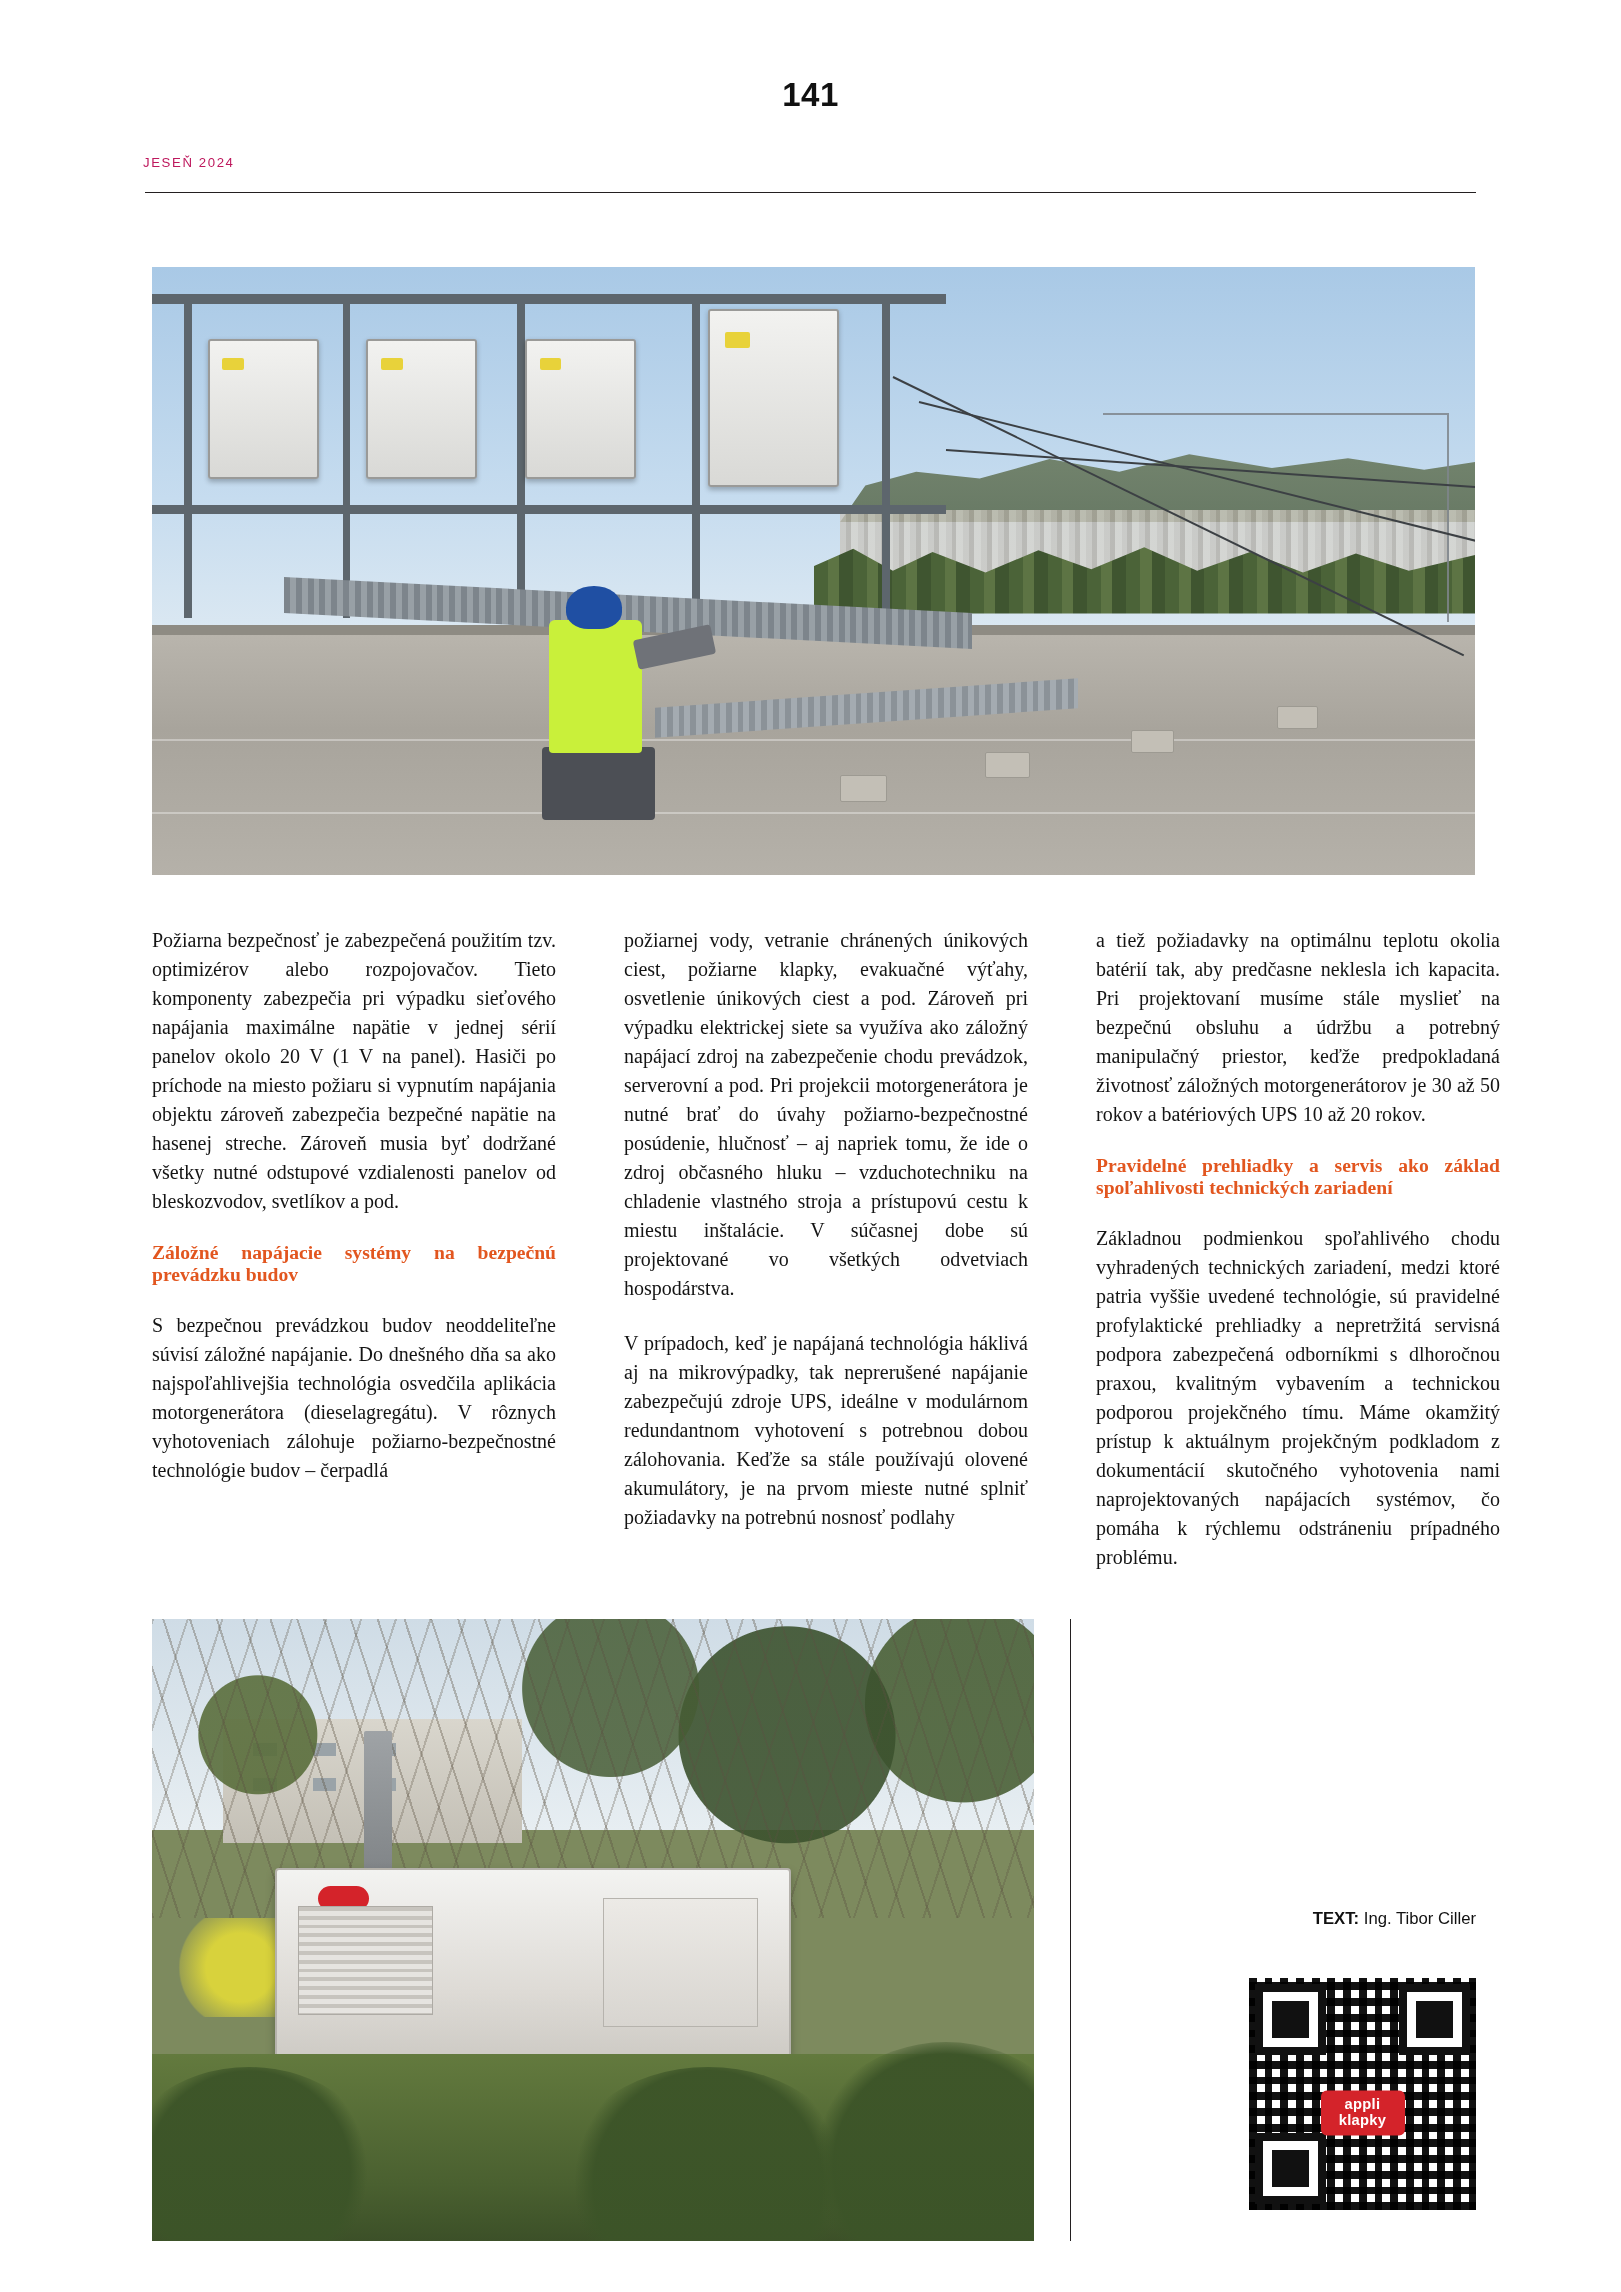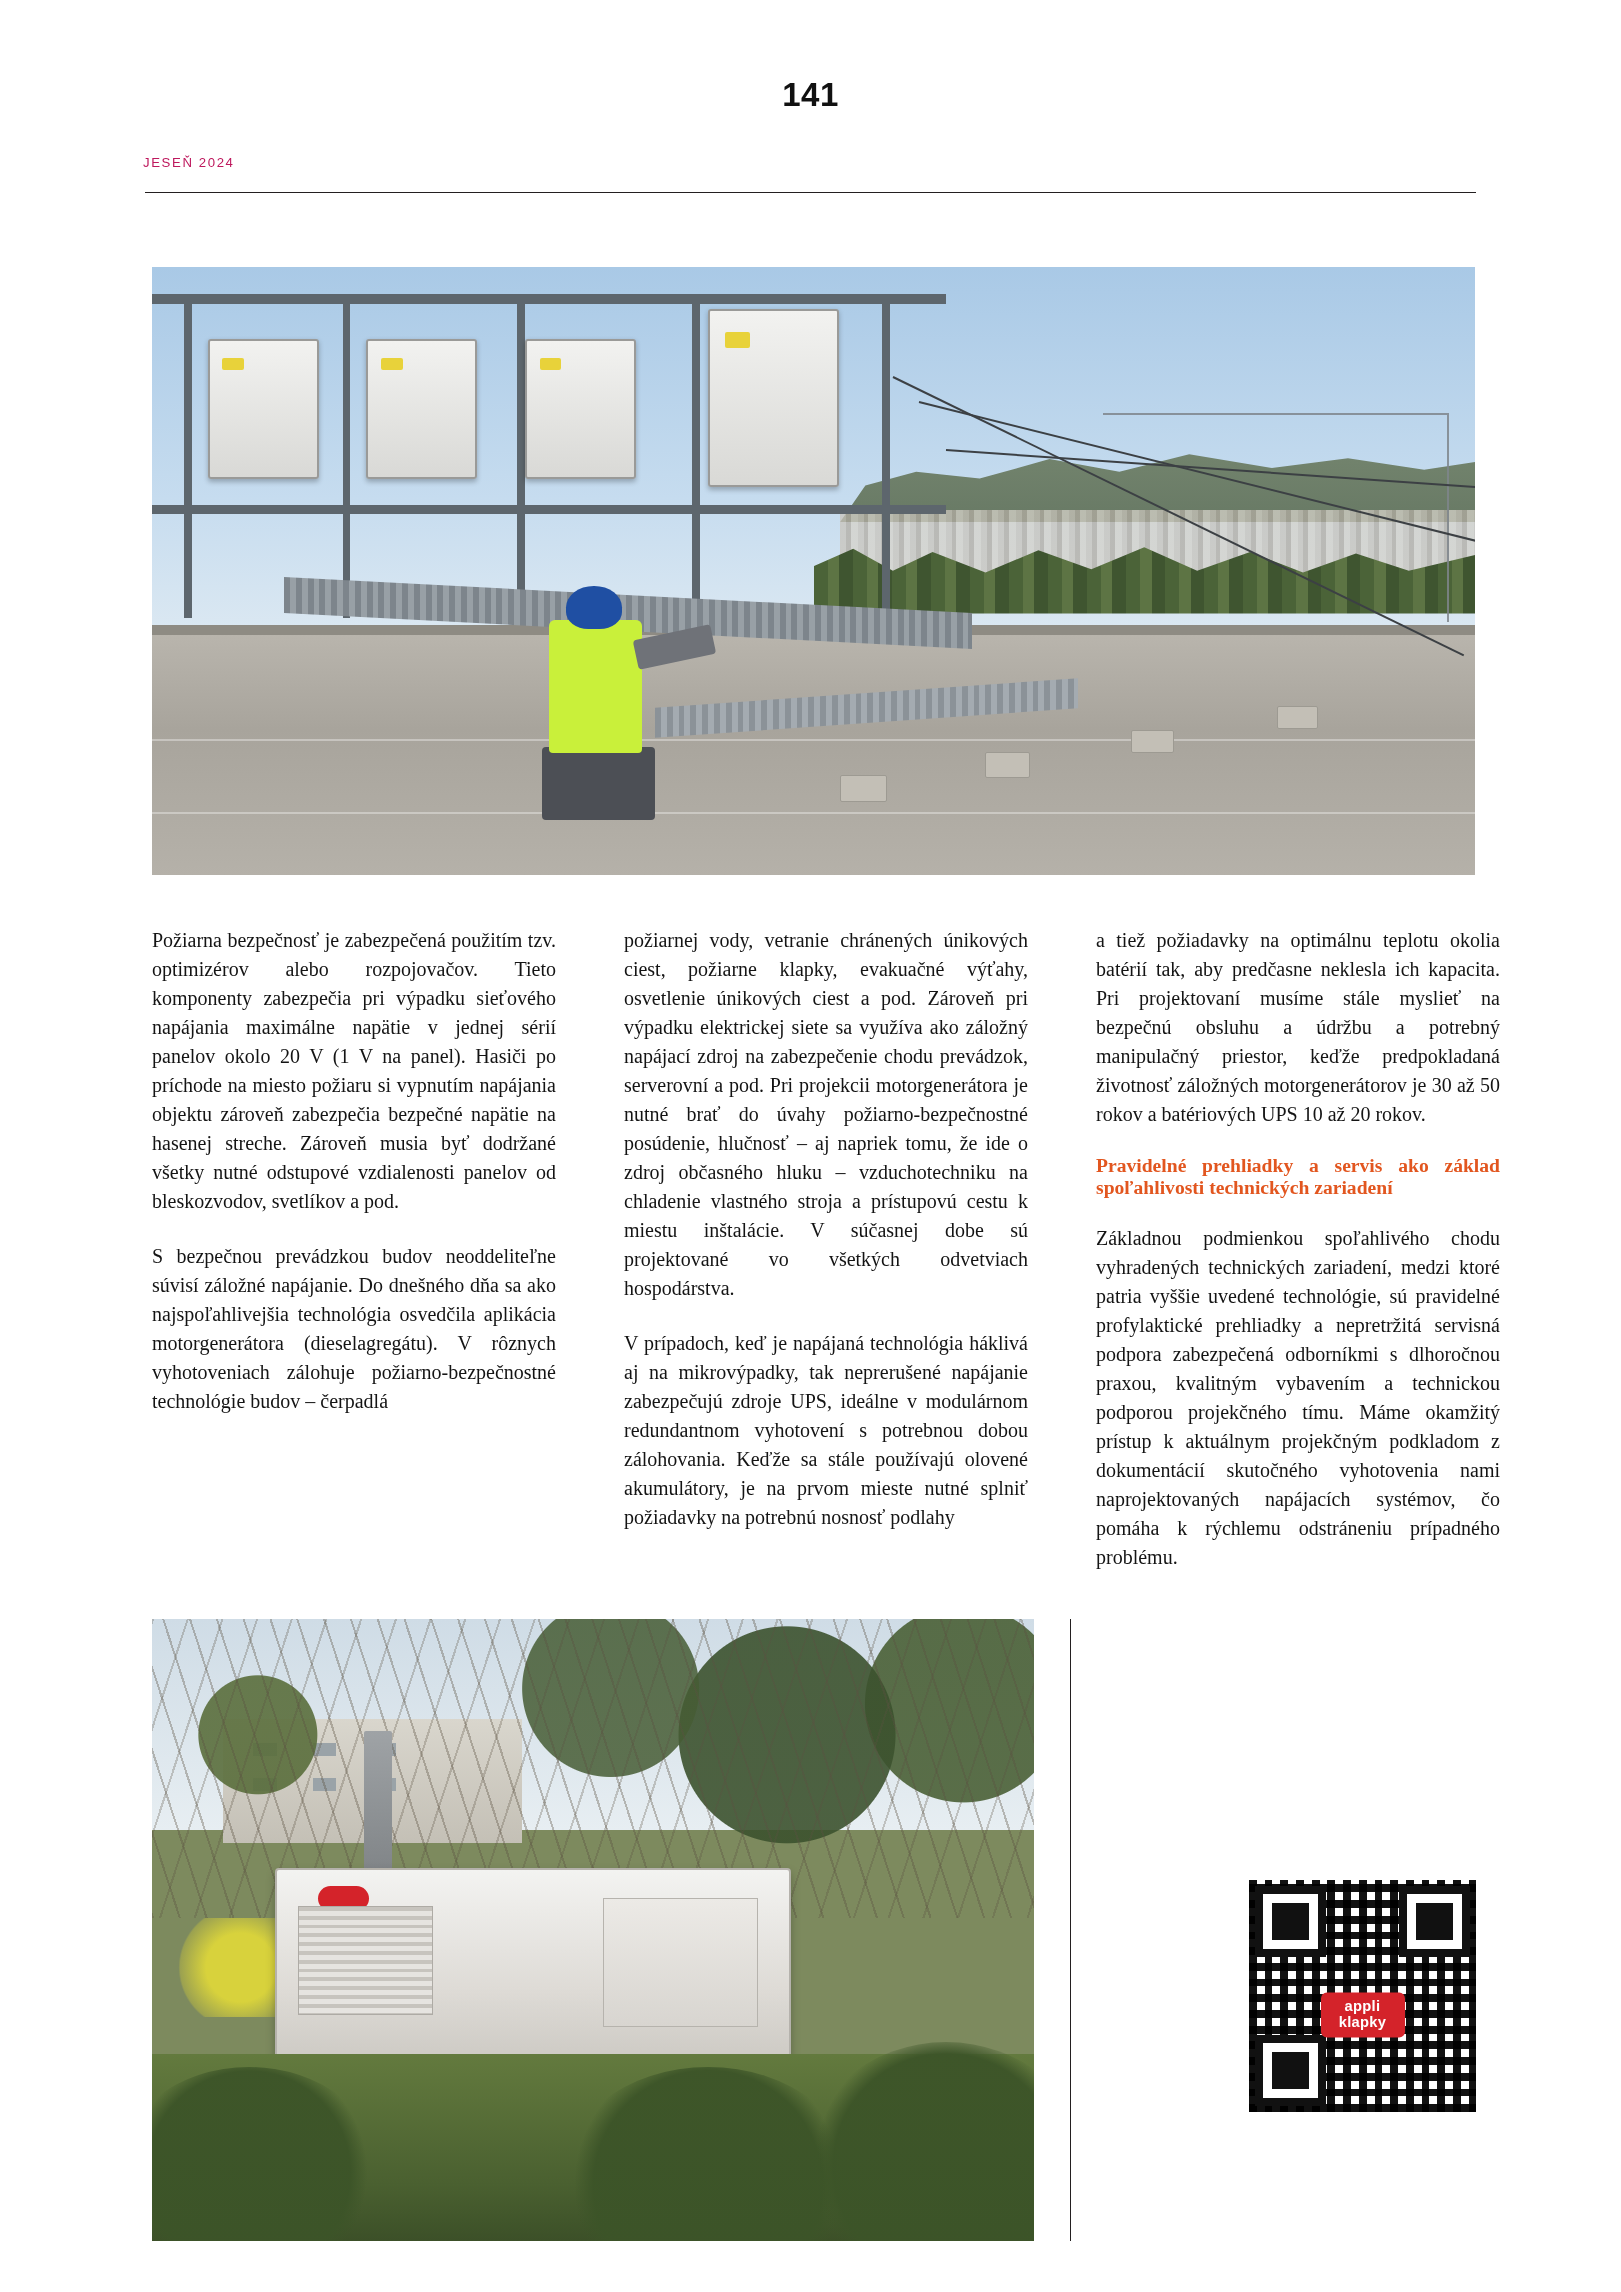--- a/index.html
+++ b/index.html
@@ -387,21 +387,21 @@
     font-family: "Liberation Sans", sans-serif;
     font-size: 16.7px;
     text-align: right;
     color: #111;
   }
   .credit b { font-weight: bold; }
 
   .qr {
     position: absolute;
     right: 145px;
-    top: 1880px;
+    top: 1978px;
     width: 227px;
     height: 232px;
     background-color: #fff;
     background-image:
       repeating-linear-gradient(90deg, #111 0 7.8px, #fff 7.8px 15.7px),
       repeating-linear-gradient(0deg, #111 0 7.8px, #fff 7.8px 15.7px);
     background-blend-mode: multiply;
   }
   .qr-finder {
     position: absolute;
@@ -490,20 +490,21 @@
     <div class="guy-wire" style="left:60%; top:30%; width:42%; transform:rotate(4deg);"></div>
 
     <div class="ballast" style="left:52%; bottom:12%; width:45px; height:25.5px;"></div>
     <div class="ballast" style="left:63%; bottom:16%; width:43px; height:23.5px;"></div>
     <div class="ballast" style="left:74%; bottom:20%; width:41px; height:21.6px;"></div>
     <div class="ballast" style="left:85%; bottom:24%; width:39px; height:21.6px;"></div>
   </div>
 
   <div class="col col1">
     <p>Požiarna bezpečnosť je zabezpečená použitím tzv. optimizérov alebo rozpojovačov. Tieto komponenty zabezpečia pri výpadku sieťového napájania maximálne napätie v jednej sérií panelov okolo 20 V (1 V na panel). Hasiči po príchode na miesto požiaru si vypnutím napájania objektu zároveň zabezpečia bezpečné napätie na hasenej streche. Zároveň musia byť dodržané všetky nutné odstupové vzdialenosti panelov od bleskozvodov, svetlíkov a pod.</p>
+    <p class="subhead">Záložné napájacie systémy na bezpečnú prevádzku budov</p>
     <p>S bezpečnou prevádzkou budov neoddeliteľne súvisí záložné napájanie. Do dnešného dňa sa ako najspoľahlivejšia technológia osvedčila aplikácia motorgenerátora (dieselagregátu). V rôznych vyhotoveniach zálohuje požiarno-bezpečnostné technológie budov – čerpadlá</p>
   </div>
 
   <div class="col col2">
     <p>požiarnej vody, vetranie chránených únikových ciest, požiarne klapky, evakuačné výťahy, osvetlenie únikových ciest a pod. Zároveň pri výpadku elektrickej siete sa využíva ako záložný napájací zdroj na zabezpečenie chodu prevádzok, serverovní a pod. Pri projekcii motorgenerátora je nutné brať do úvahy požiarno-bezpečnostné posúdenie, hlučnosť – aj napriek tomu, že ide o zdroj občasného hluku – vzduchotechniku na chladenie vlastného stroja a prístupovú cestu k miestu inštalácie. V súčasnej dobe sú projektované vo všetkých odvetviach hospodárstva.</p>
     <p>V prípadoch, keď je napájaná technológia háklivá aj na mikrovýpadky, tak neprerušené napájanie zabezpečujú zdroje UPS, ideálne v modulárnom redundantnom vyhotovení s potrebnou dobou zálohovania. Keďže sa stále používajú olovené akumulátory, je na prvom mieste nutné splniť požiadavky na potrebnú nosnosť podlahy</p>
   </div>
 
   <div class="col col3">
     <p>a tiež požiadavky na optimálnu teplotu okolia batérií tak, aby predčasne neklesla ich kapacita. Pri projektovaní musíme stále myslieť na bezpečnú obsluhu a údržbu a potrebný manipulačný priestor, keďže predpokladaná životnosť záložných motorgenerátorov je 30 až 50 rokov a batériových UPS 10 až 20 rokov.</p>

